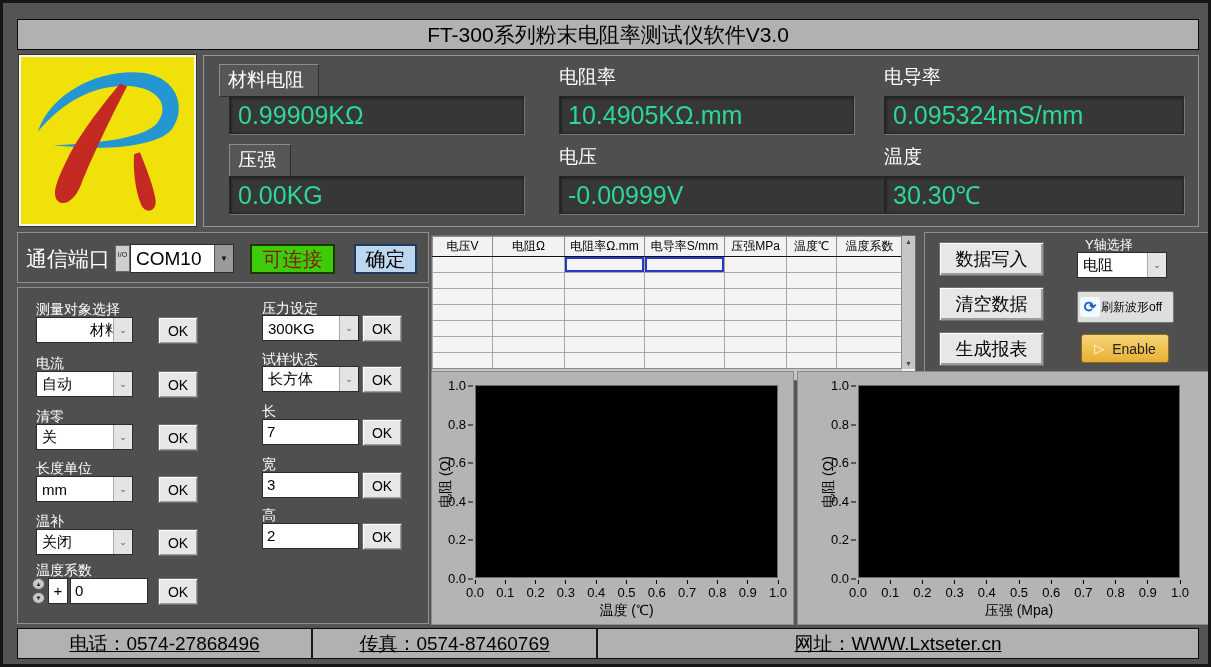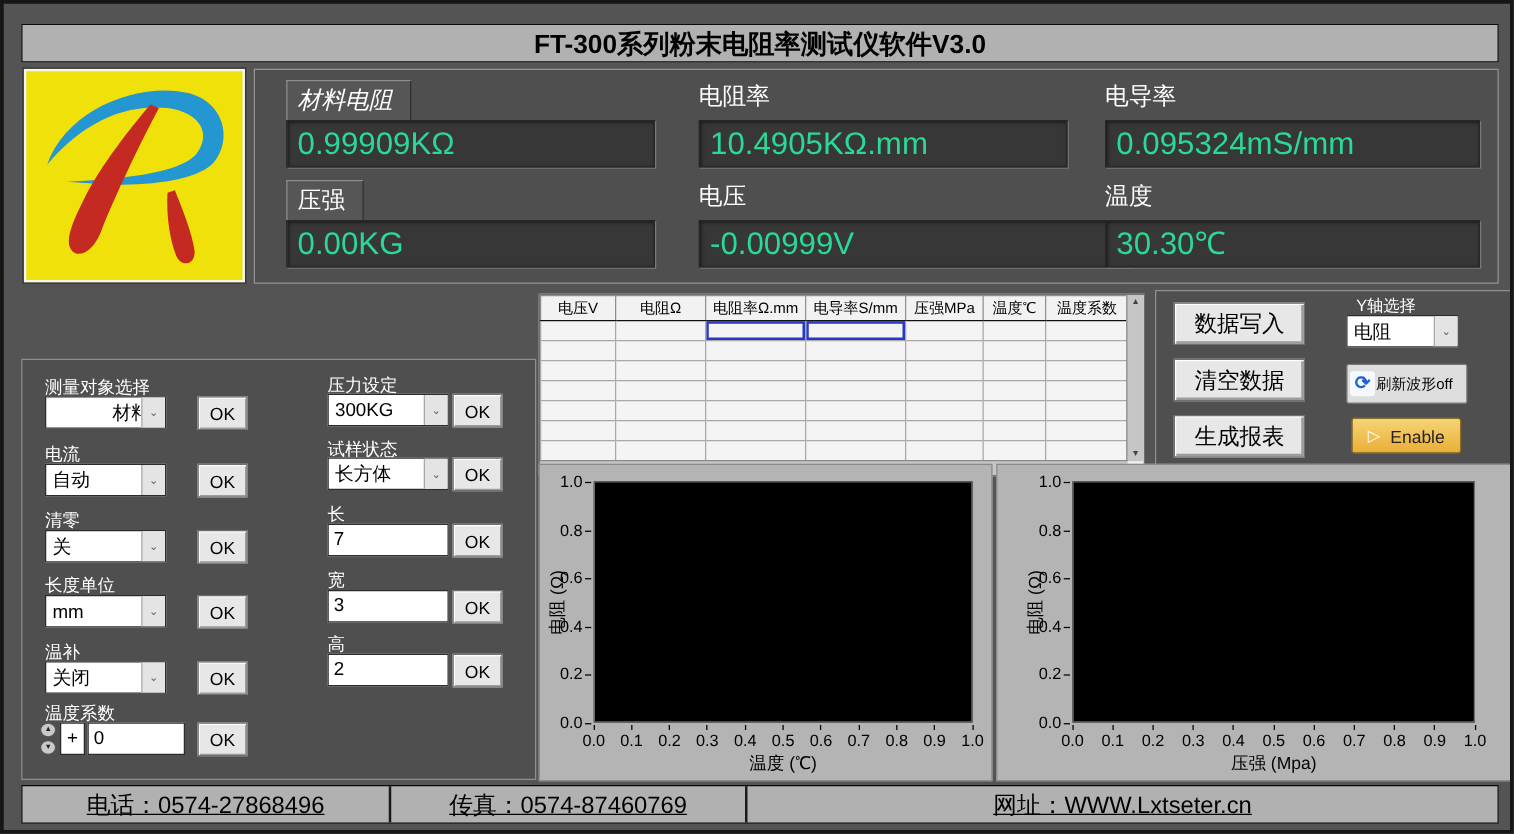--- a/index.html
+++ b/index.html
@@ -1,20 +1,20 @@
 <!DOCTYPE html>
 <html><head>
 <meta charset="utf-8">
 <style>
   html,body{margin:0;padding:0;background:#2b2b2b;}
   *{box-sizing:border-box;font-family:"Liberation Sans",sans-serif;}
   .window{position:relative;width:1211px;height:667px;background:#545454;border:3px solid #161616;overflow:hidden;}
   
   .titlebar{position:absolute;left:14px;top:16px;width:1182px;height:31px;background:#b1b1b1;border:1px solid #0a0a0a;
-    display:flex;align-items:center;justify-content:center;font-size:21px;font-weight:bold;color:#000;}
+    display:flex;align-items:center;justify-content:center;font-size:21px;font-weight:normal;color:#000;}
   
   .logo{position:absolute;left:16px;top:52px;width:177px;height:171px;background:#f0e10b;border:2px solid #f5f5f5;outline:1px solid #333;}
   .logo svg{width:100%;height:100%;display:block;}
   
   .disp-panel{position:absolute;left:200px;top:52px;width:996px;height:172px;background:#4f4f4f;border:1px solid #949494;}
   .disp-label{position:absolute;color:#fff;font-size:19px;}
   .disp-label.boxed{background:#565656;border-top:1px solid #8d8d8d;border-left:1px solid #8d8d8d;border-right:1px solid #2e2e2e;border-bottom:1px solid #2e2e2e;padding:2px 14px 3px 8px;}
   .disp-value{position:absolute;height:38px;background:#373737;border:1px solid #272727;box-shadow:1px 1px 0 #787878, inset 1px 1px 3px rgba(0,0,0,.55);
     color:#2bd996;font-size:25px;line-height:36px;padding-left:8px;white-space:nowrap;}
   
@@ -85,34 +85,44 @@
     <svg viewBox="0 0 170 170">
       <path d="M14 76 C 30 30, 90 8, 130 18 C 158 26, 165 55, 150 74 C 138 88, 100 94, 60 92 L 30 90
                C 70 88, 120 84, 135 68 C 148 52, 140 34, 112 30 C 70 26, 38 48, 14 76 Z" fill="#2496d2"></path>
       <path d="M105 30 C 90 58, 70 100, 58 130 C 52 146, 40 153, 34 146 C 28 139, 34 124, 44 104
                C 58 76, 82 46, 98 27 Z" fill="#c42a21"></path>
       <path d="M118 97 C 124 112, 132 132, 134 146 C 135 158, 123 160, 119 150 C 113 135, 111 114, 112 99 Z" fill="#c42a21"></path>
     </svg>
   </div>
 
   <div class="disp-panel">
-    <div class="disp-label boxed" style="left:25px;top:8px;font-style:italic;">材料电阻</div>
+    <div class="disp-label boxed" style="left:15px;top:8px;">材料电阻</div>
     <div class="disp-value" style="left:25px;top:40px;width:295px;">0.99909KΩ</div>
     <div class="disp-label" style="left:355px;top:8px;">电阻率</div>
     <div class="disp-value" style="left:355px;top:40px;width:295px;">10.4905KΩ.mm</div>
     <div class="disp-label" style="left:680px;top:8px;">电导率</div>
     <div class="disp-value" style="left:680px;top:40px;width:300px;">0.095324mS/mm</div>
     <div class="disp-label boxed" style="left:25px;top:88px;">压强</div>
     <div class="disp-value" style="left:25px;top:120px;width:295px;">0.00KG</div>
     <div class="disp-label" style="left:355px;top:88px;">电压</div>
     <div class="disp-value" style="left:355px;top:120px;width:345px;">-0.00999V</div>
     <div class="disp-label" style="left:680px;top:88px;">温度</div>
     <div class="disp-value" style="left:680px;top:120px;width:300px;">30.30℃</div>
   </div>
 
+  <div class="frame" style="left:14px;top:229px;width:412px;height:51px;">
+    <div class="comm-label">通信端口</div>
+    <div class="io-glyph">I/O</div>
+    <div class="combo" style="left:112px;top:11px;width:104px;height:29px;font-size:19px;">
+      <span class="val">COM10</span>
+      <span class="chev">▼</span>
+    </div>
+    <div class="btn-green">可连接</div>
+    <div class="btn-confirm">确定</div>
+  </div>
 
   <div class="frame" style="left:14px;top:284px;width:412px;height:337px;">
 
     <div class="set-label" style="left:18px;top:13px;">测量对象选择</div>
     <div class="combo silver" style="left:18px;top:29px;width:97px;height:26px;font-size:15px;padding-left:48px;">
       <span class="val">材料</span>
         <span class="chev">⌄</span>
     </div>
     <div class="ok-btn" style="left:140px;top:29px;">OK</div>
 

